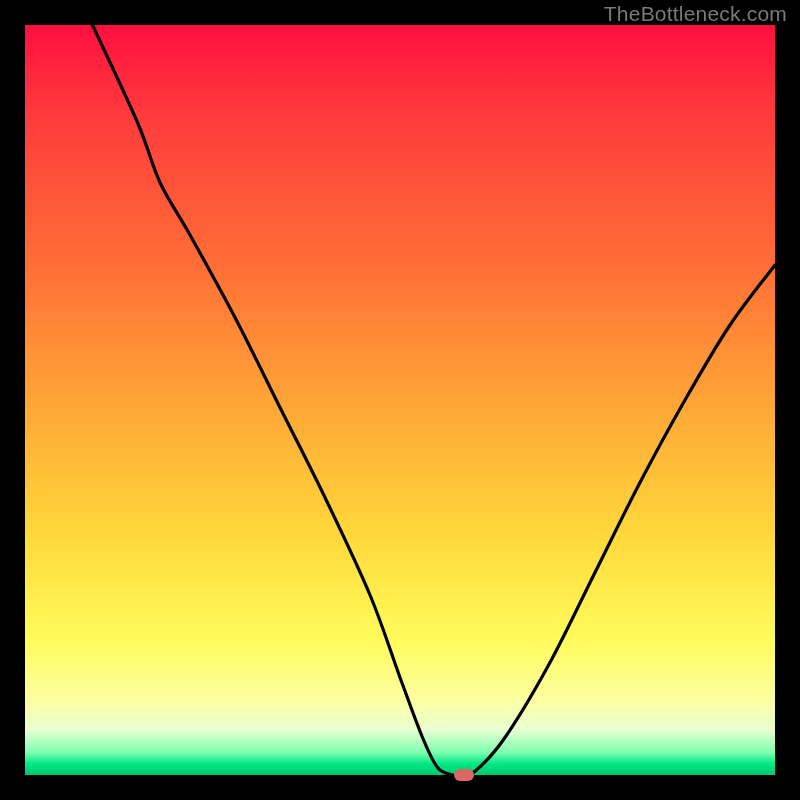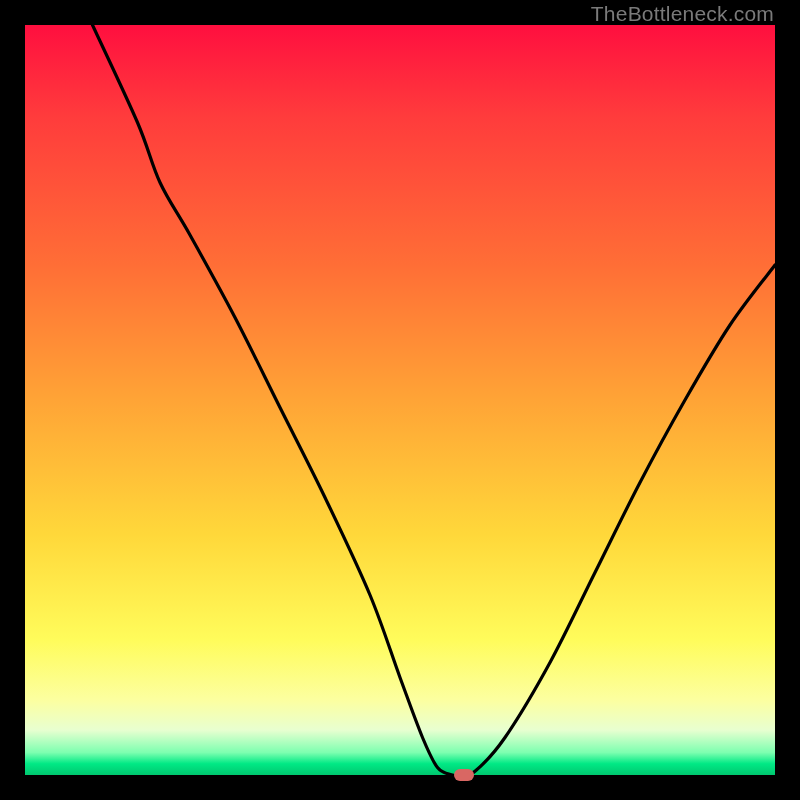--- a/index.html
+++ b/index.html
@@ -35,21 +35,21 @@
       #fcffa0 90%,
       #e8ffd0 94%,
       #7dffb0 97%,
       #00e985 98.5%,
       #00c76f 100%
     );
   }
   .watermark {
     position: absolute;
     top: 2px;
-    right: 26px;
+    right: 13px;
     color: #7a7a7a;
     font-size: 21px;
     font-weight: 500;
     letter-spacing: 0.2px;
     user-select: none;
   }
   svg.curve {
     position: absolute;
     left: 0;
     top: 0;

